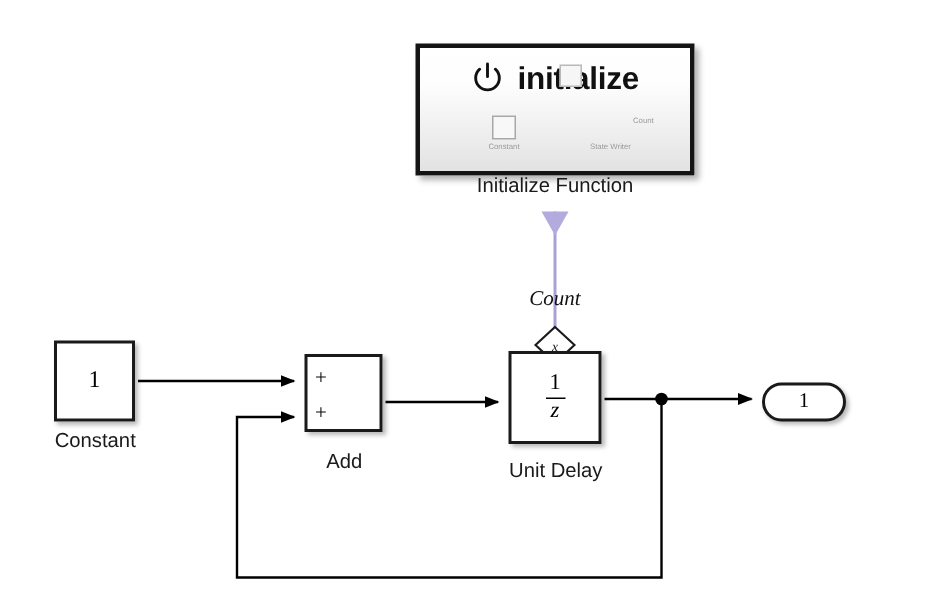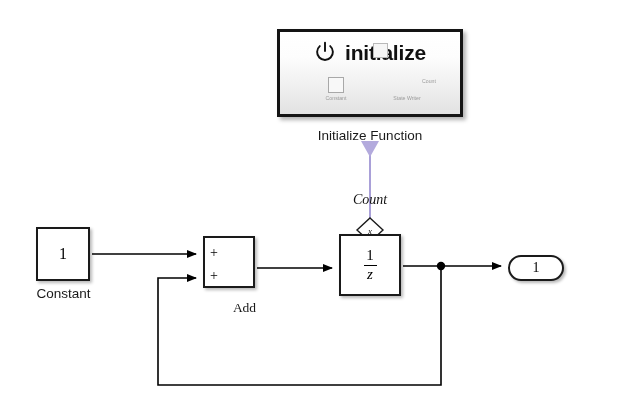--- a/index.html
+++ b/index.html
@@ -69,24 +69,23 @@
     position: absolute;
     left: 5px;
     font-size: 14px;
     font-family: "Liberation Serif", serif;
     line-height: 1;
     color: #000;
   }
   #add-block .plus.p1 { top: 8px; }
   #add-block .plus.p2 { top: 31px; }
   #add-label {
-    left: 181px;
+    left: 166px;
     top: 301px;
     width: 127px;
-    font-family: Liberation Serif, serif;
   }
 
   
   #unitdelay-block {
     left: 339px;
     top: 234px;
     width: 62px;
     height: 62px;
   }
   .frac {
@@ -215,21 +214,21 @@
     left: 142px;
     top: 46px;
     font-size: 5.2px;
     color: #9b9b9b;
     white-space: nowrap;
   }
 
   #init-outer-label {
     position: absolute;
     left: 282px;
-    top: 128px;
+    top: 116px;
     width: 176px;
     text-align: center;
     font-size: 13.5px;
     color: #1a1a1a;
     white-space: nowrap;
   }
 
   
   #count-label {
     position: absolute;
@@ -321,18 +320,19 @@
   </div>
   <div id="add-label" class="blk-label">Add</div>
 
   <div id="unitdelay-block" class="block">
     <span class="frac">
       <span class="num">1</span>
       <span class="bar"></span>
       <span class="den">z</span>
     </span>
   </div>
+  <div id="unitdelay-label" class="blk-label">Unit Delay</div>
 
   <div id="outport-block">
     <span class="val">1</span>
   </div>
 
 </div>
 
 </body></html>

